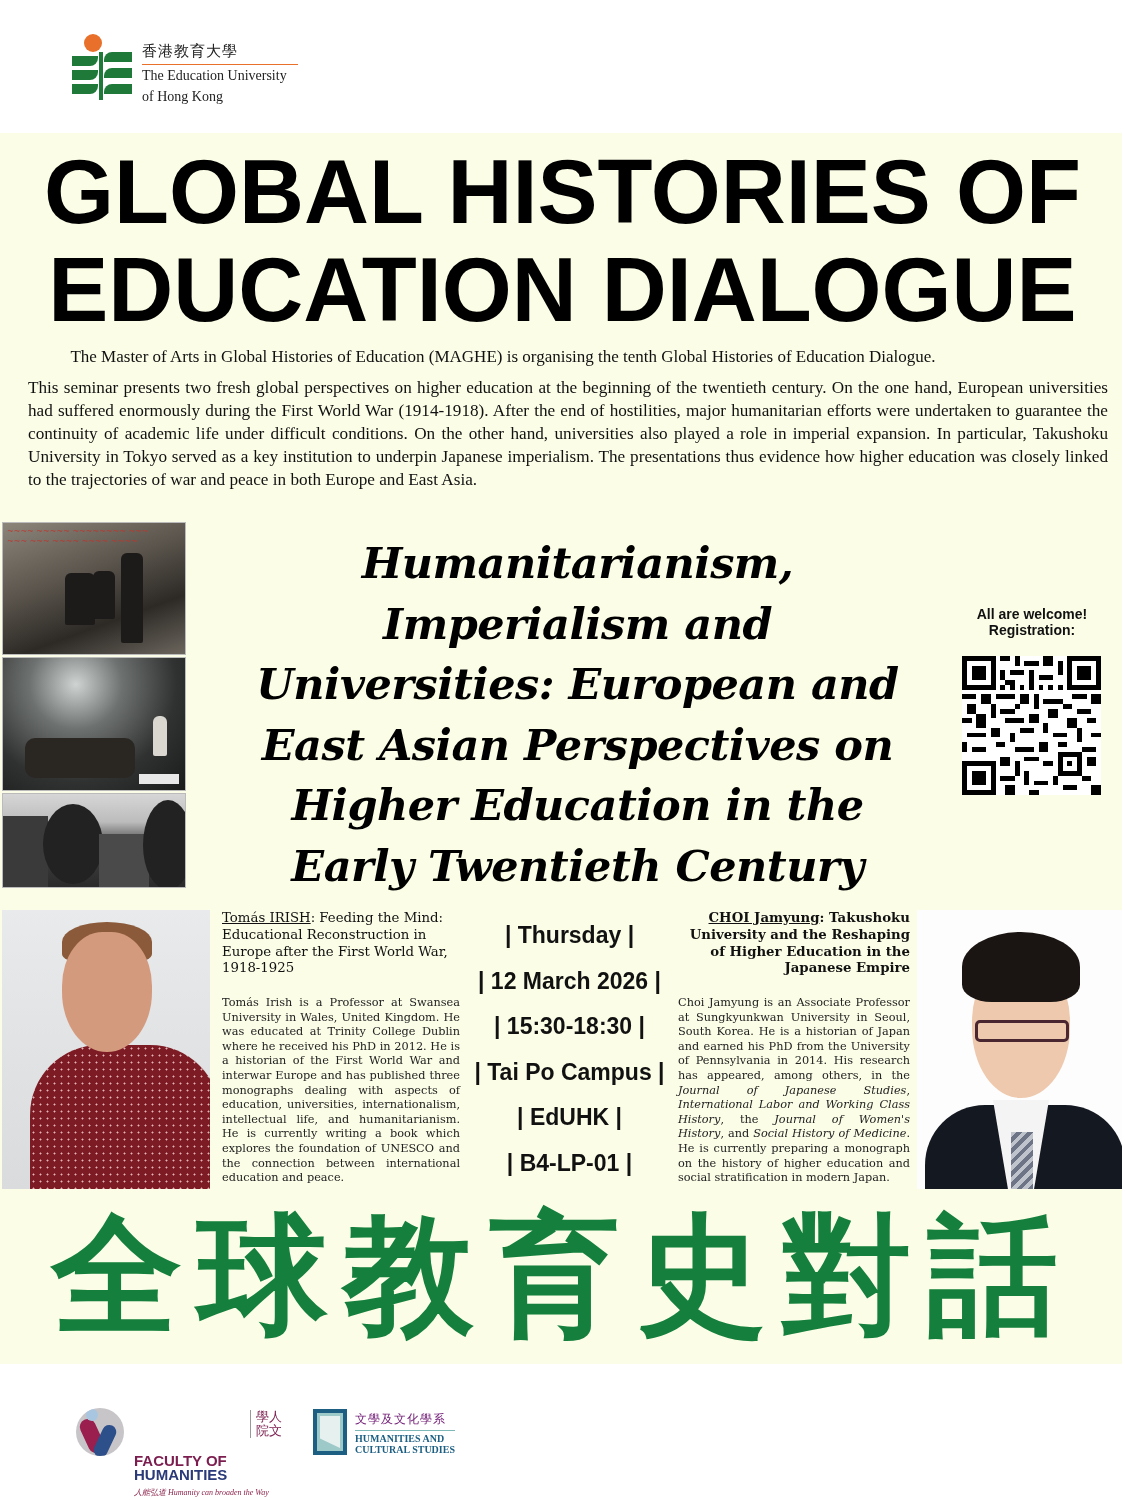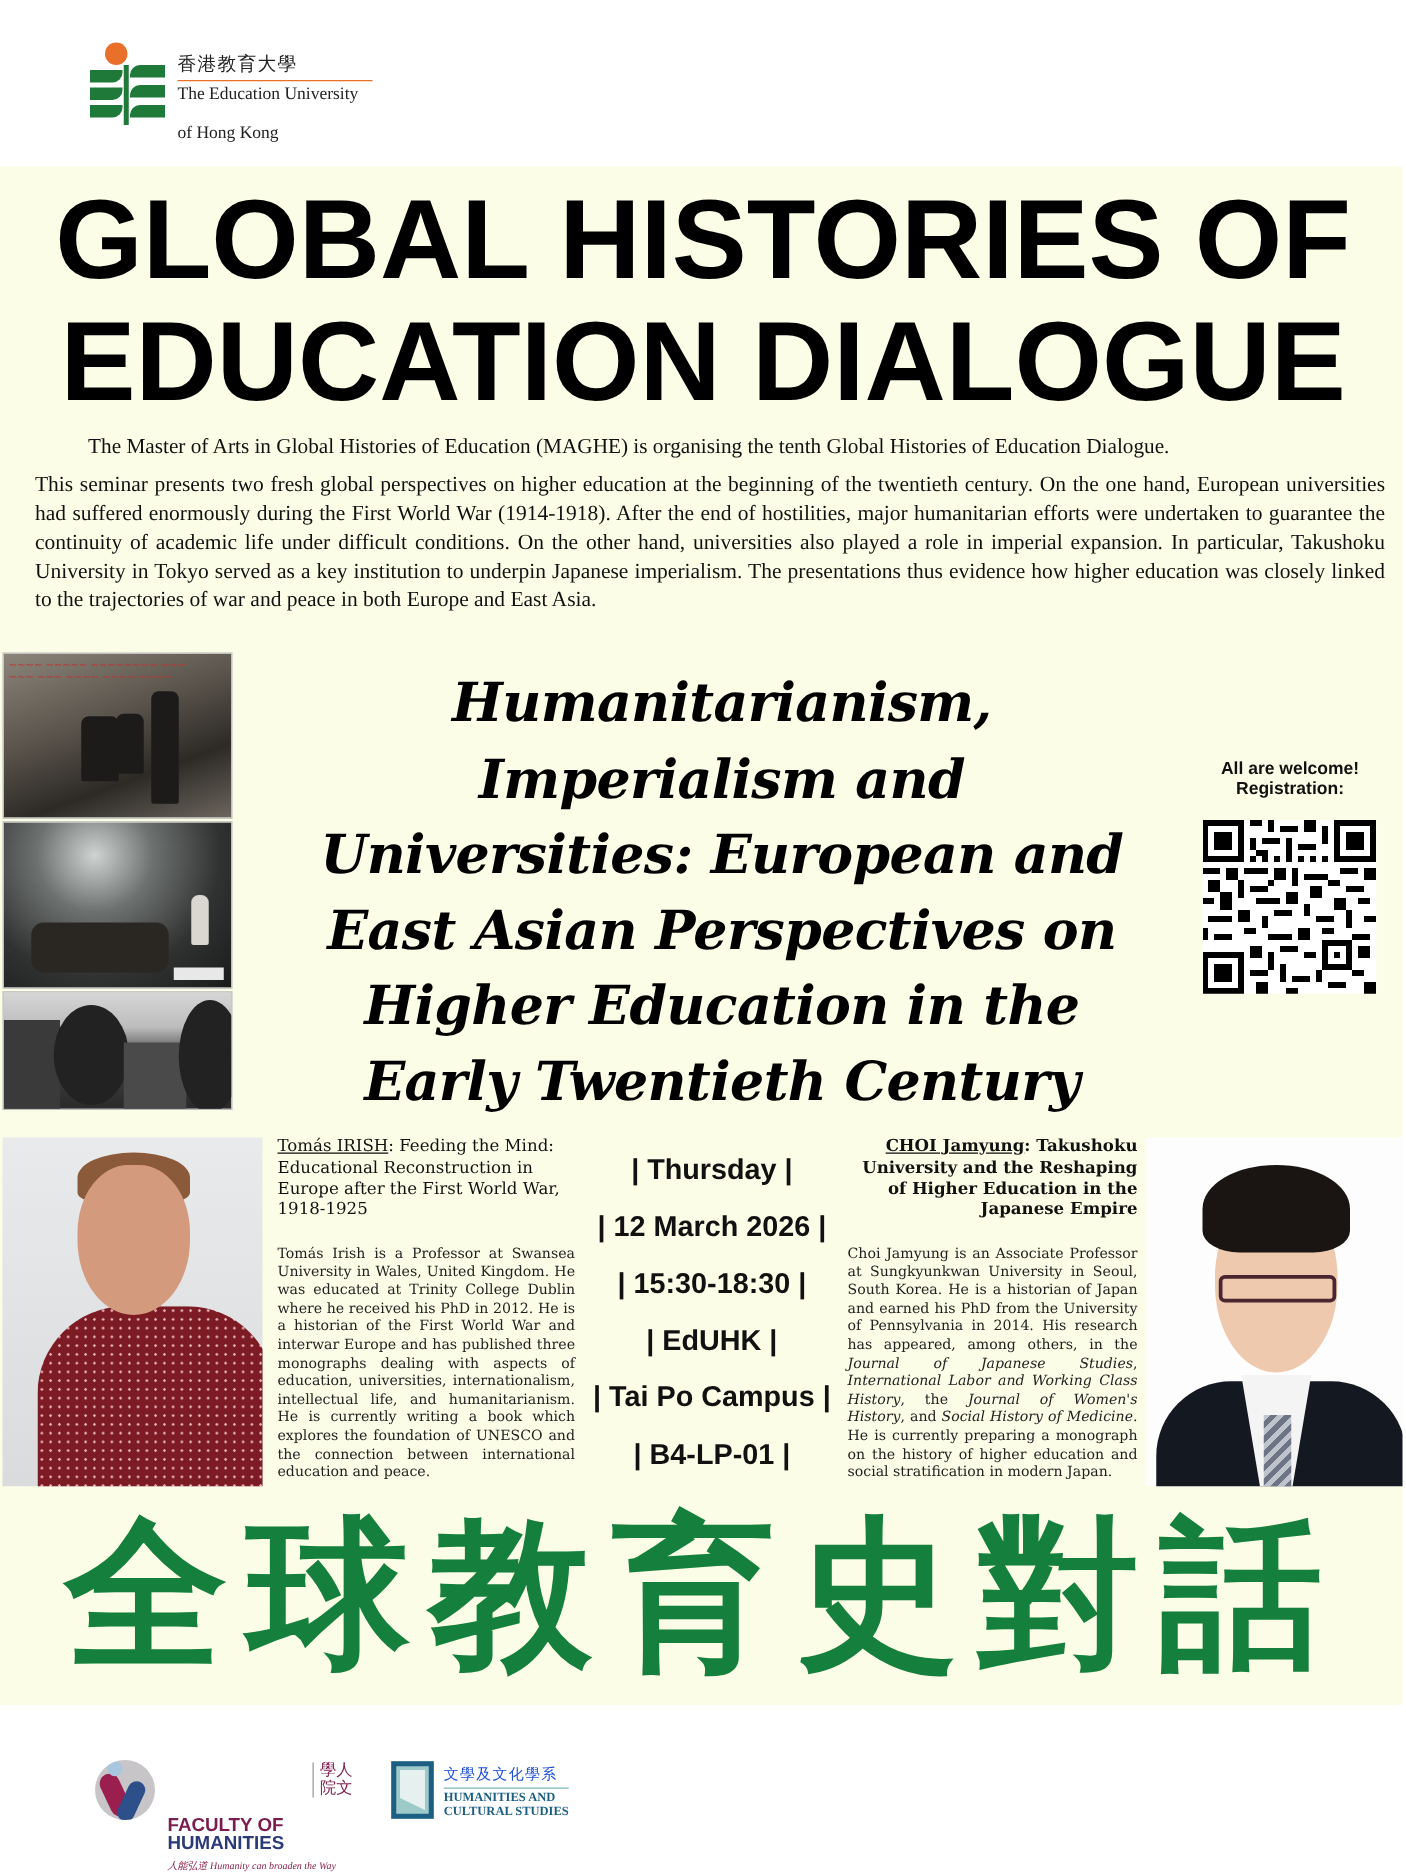--- a/index.html
+++ b/index.html
@@ -89,41 +89,41 @@
   .hum-en { font-family: Liberation Sans, sans-serif; font-weight: bold; font-size: 15px; line-height: 14px; margin-top: 44px; }
   .hum-en .l1 { color: #7b1d4e; }
   .hum-en .l2 { color: #2b3a78; }
   .hum-zh { position: absolute; left: 116px; top: 0; font-size: 13px; line-height: 14px; color: #7b1d4e; border-left: 1px solid #999; padding-left: 5px; width: 34px; }
   .hum-motto { font-family: "Liberation Serif", serif; font-style: italic; font-size: 8px; color: #8a2049; margin-top: 5px; white-space: nowrap; }
 
   .foot-lcs { position: absolute; left: 313px; top: 1409px; width: 160px; height: 48px; }
   .lcs-mark { position: absolute; left: 0; top: 0; width: 34px; height: 46px; border: 4px solid #1d5f83; background: #9ec9c9; }
   .lcs-mark::after { content: ""; position: absolute; left: 3px; top: 3px; width: 20px; height: 32px; background: #e6f1ef; clip-path: polygon(0 0, 100% 0, 100% 100%, 0 70%); }
   .lcs-text { position: absolute; left: 42px; top: 2px; }
-  .lcs-zh { font-size: 12px; color: #1d4ed8; letter-spacing: 1px; border-bottom: 1.5px solid #7db8b8; padding-bottom: 2px; }
+  .lcs-zh { font-size: 12px; color: #701a75; letter-spacing: 1px; border-bottom: 1.5px solid #7db8b8; padding-bottom: 2px; }
   .lcs-en { font-family: "Liberation Serif", serif; font-weight: bold; font-size: 10px; line-height: 11px; color: #1d5f83; margin-top: 2px; }
 </style>
 </head>
 <body>
 
 <div class="logo-eduhk">
   <div class="logo-mark">
     <div class="dot"></div>
     <div class="leaf" style="left:0;top:24px;width:26px;border-radius:0 0 8px 0;"></div>
     <div class="leaf" style="left:32px;top:20px;width:28px;border-radius:8px 0 0 0;"></div>
     <div class="leaf" style="left:0;top:38px;width:26px;border-radius:0 0 8px 0;"></div>
     <div class="leaf" style="left:32px;top:36px;width:28px;border-radius:8px 0 0 0;"></div>
     <div class="leaf" style="left:0;top:52px;width:26px;border-radius:0 0 8px 0;"></div>
     <div class="leaf" style="left:32px;top:52px;width:28px;border-radius:8px 0 0 0;"></div>
     <div class="leaf" style="left:27px;top:20px;width:4px;height:48px;"></div>
   </div>
   <div class="logo-text">
     <div class="zh">香港教育大學</div>
     <div class="en">The Education University</div>
-    <div class="en" style="margin-top:15px">of Hong Kong</div>
+    <div class="en" style="margin-top:5px">of Hong Kong</div>
   </div>
 </div>
 
 <div class="panel">
 
   <h1 class="main-title">
     <div>GLOBAL HISTORIES OF</div>
     <div>EDUCATION DIALOGUE</div>
   </h1>
 
@@ -259,22 +259,22 @@
   </div>
   <div class="talk-left-title">
     <span class="u">Tomás IRISH</span><span>: Feeding the Mind: Educational Reconstruction in Europe after the First World War, 1918-1925</span>
   </div>
   <p class="bio-left">Tomás Irish is a Professor at Swansea University in Wales, United Kingdom. He was educated at Trinity College Dublin where he received his PhD in 2012. He is a historian of the First World War and interwar Europe and has published three monographs dealing with aspects of education, universities, internationalism, intellectual life, and humanitarianism. He is currently writing a book which explores the foundation of UNESCO and the connection between international education and peace.</p>
 
   <div class="details">
     <div>| Thursday |</div>
     <div>| 12 March 2026 |</div>
     <div>| 15:30-18:30 |</div>
+    <div>| Tai Po Campus |</div>
     <div>| EdUHK |</div>
-    <div>| Tai Po Campus |</div>
     <div>| B4-LP-01 |</div>
   </div>
 
   <div class="talk-right-title">
     <span class="u">CHOI Jamyung</span><span>: Takushoku University and the Reshaping of Higher Education in the Japanese Empire</span>
   </div>
   <p class="bio-right"><span>Choi Jamyung is an Associate Professor at Sungkyunkwan University in Seoul, South Korea. He is a historian of Japan and earned his PhD from the University of Pennsylvania in 2014. His research has appeared, among others, in the </span><i>Journal of Japanese Studies</i><span>, </span><i>International Labor and Working Class History</i><span>, the </span><i>Journal of Women's History</i><span>, and </span><i>Social History of Medicine</i><span>. He is currently preparing a monograph on the history of higher education and social stratification in modern Japan.</span></p>
   <div class="spk-photo-right">
     <div class="suit-dark"></div>
     <div class="collar-white"></div>

